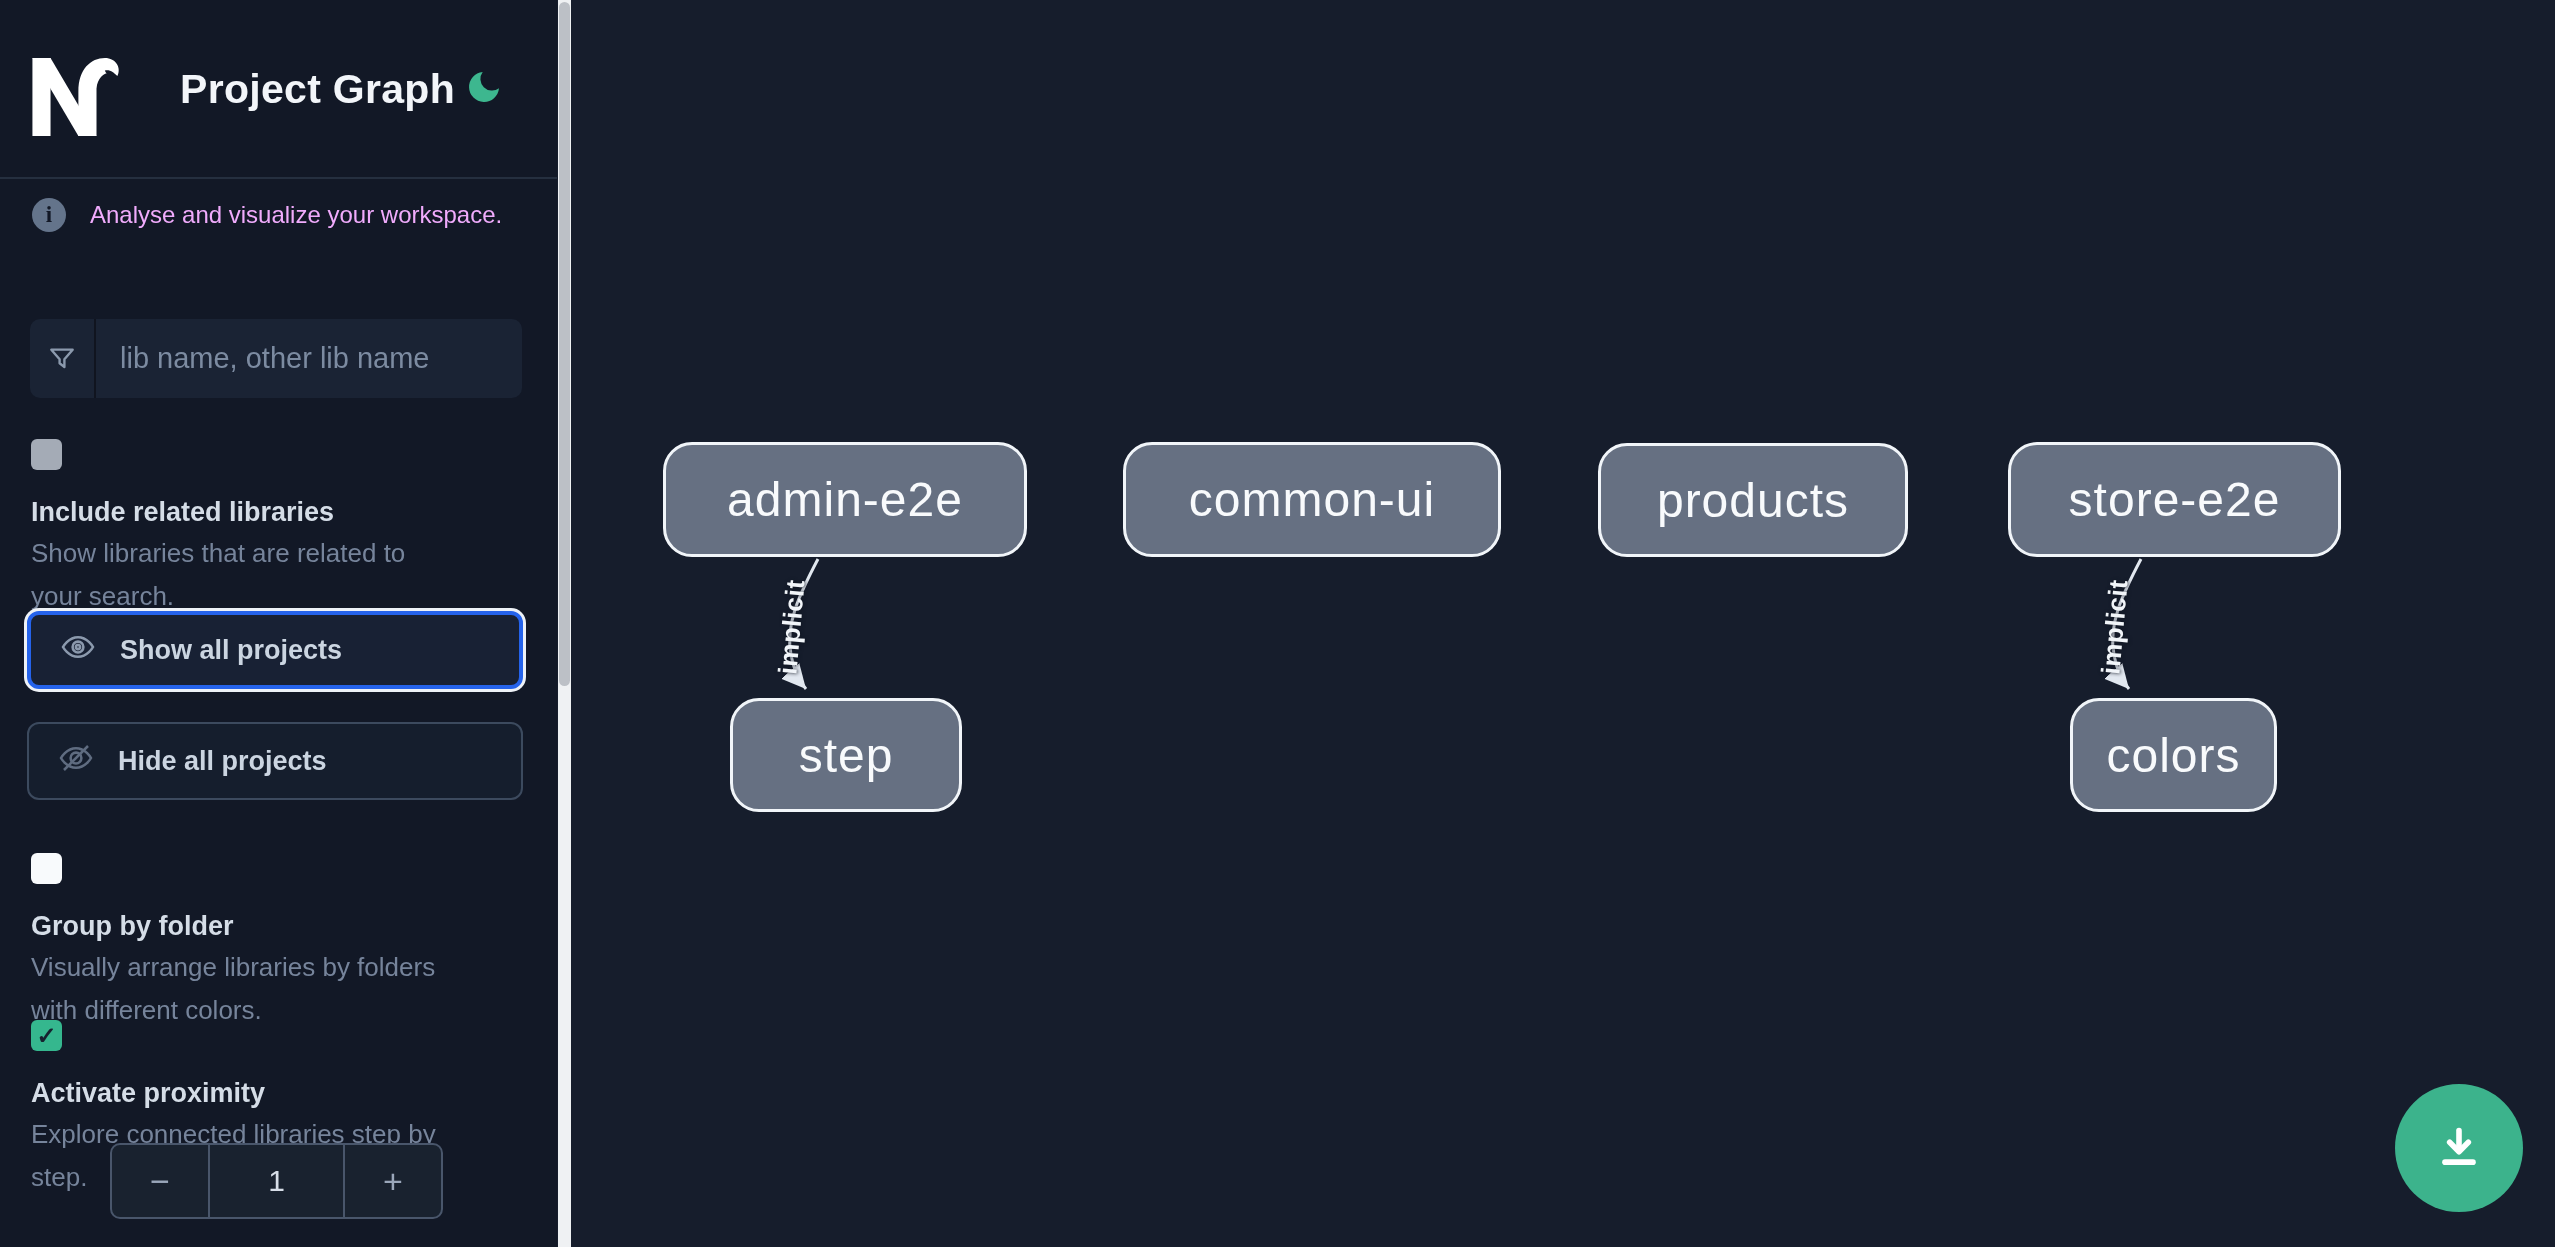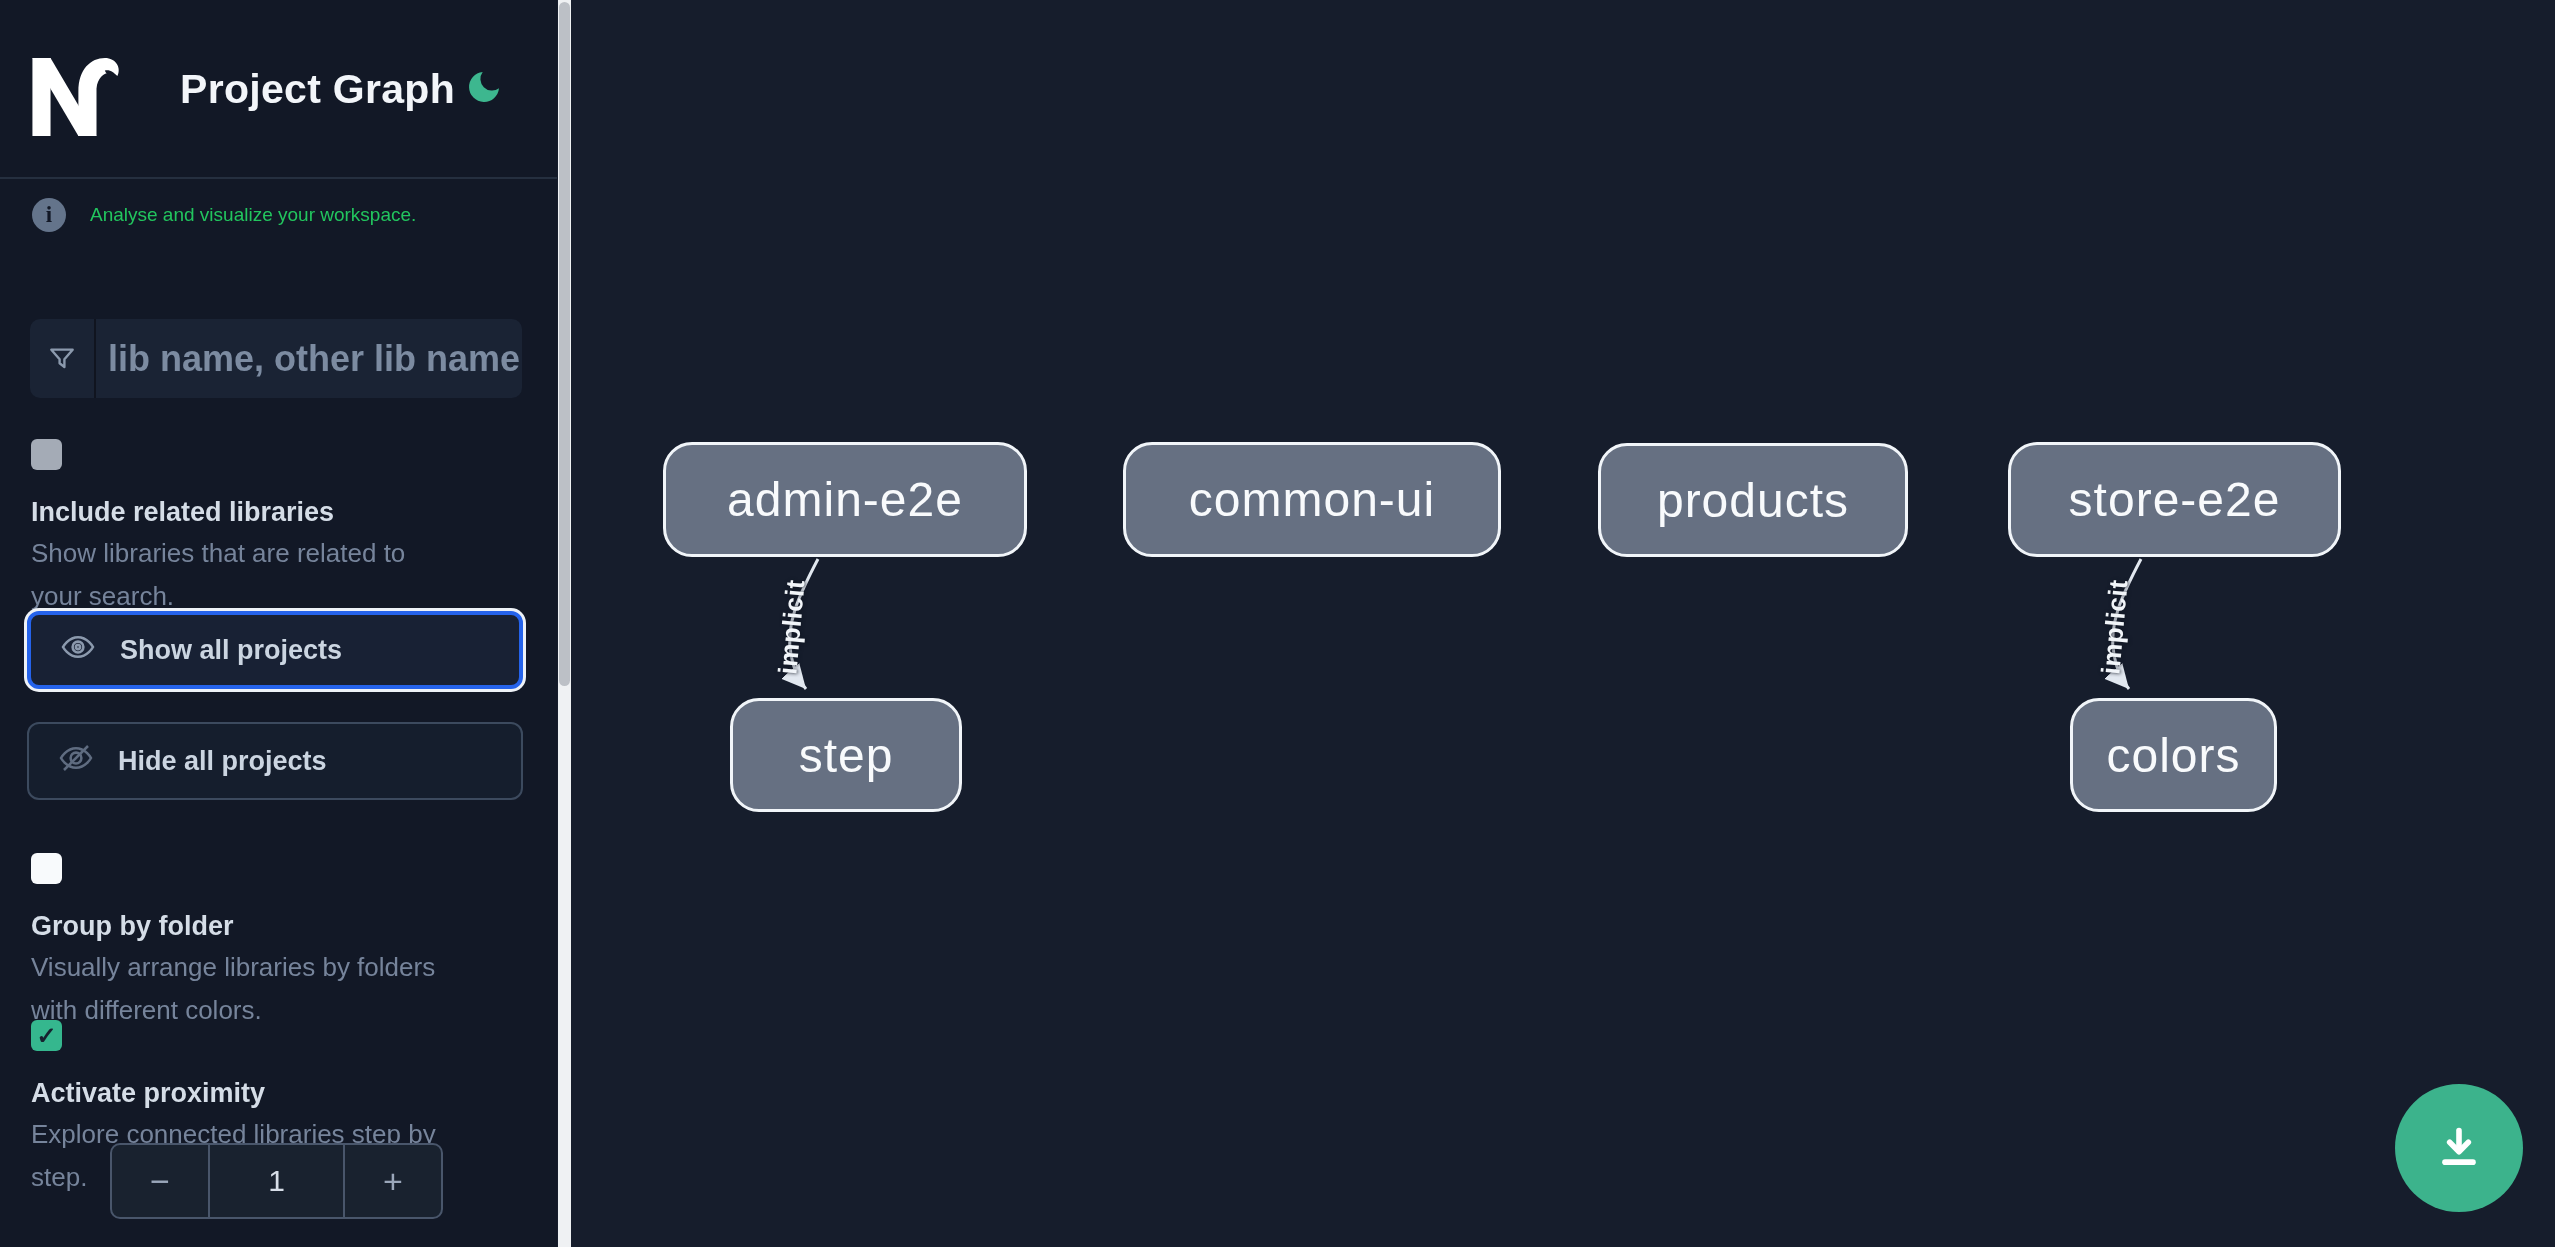--- a/index.html
+++ b/index.html
@@ -10,28 +10,28 @@
   .sidebar{position:absolute;left:0;top:0;width:557px;height:1247px;background:#121826;}
   .sb-header{position:absolute;left:0;top:0;width:557px;height:177px;border-bottom:2px solid #252f3f;}
   .logo{position:absolute;left:28px;top:58px;}
   .app-title{position:absolute;left:180px;top:66px;font-size:41px;font-weight:700;color:#f2f5f9;letter-spacing:.3px;}
   .theme-toggle{position:absolute;left:462px;top:66px;width:44px;height:44px;background:none;border:none;cursor:pointer;padding:0;}
 
   .info-row{position:absolute;left:32px;top:198px;display:flex;align-items:center;gap:24px;width:500px;}
   .info-icon{width:34px;height:34px;border-radius:50%;background:#64748b;color:#121826;
              display:flex;align-items:center;justify-content:center;font-weight:700;font-size:23px;flex:none;
              font-family:"Liberation Serif",serif;}
-  .tagline{font-size:19px;color:#22c55e;text-align:right;}
+  .tagline{font-size:24px;color:#f0abfc;text-align:right;}
 
   .search-box{position:absolute;left:30px;top:319px;width:492px;height:79px;background:#1a2334;
               border-radius:10px;display:flex;align-items:stretch;overflow:hidden;}
   .search-icon-cell{width:64px;display:flex;align-items:center;justify-content:center;
                     border-right:2px solid #10141f;flex:none;}
   .search-input{flex:1;background:transparent;border:none;outline:none;color:#cbd5e1;
-                font-size:36px;padding:0 12px;font-family:"Liberation Sans",sans-serif;font-weight:bold;}
+                font-size:29px;padding:0 24px;font-family:"Liberation Sans",sans-serif;}
   .search-input::placeholder{color:#7c8ba1;}
 
   .opt{position:absolute;left:31px;width:470px;display:flex;gap:24px;align-items:flex-start;flex-direction:column;}
   .checkbox{width:31px;height:31px;border-radius:6px;flex:none;margin-top:2px;
             display:flex;align-items:center;justify-content:center;cursor:pointer;}
   .checkbox.gray{background:#a4abb6;}
   .checkbox.white{background:#f8fafc;}
   .checkbox.checked{background:#35b78e;}
   .checkbox .check{color:#16222f;font-size:24px;font-weight:900;line-height:1;}
   .opt-text{max-width:432px;}

